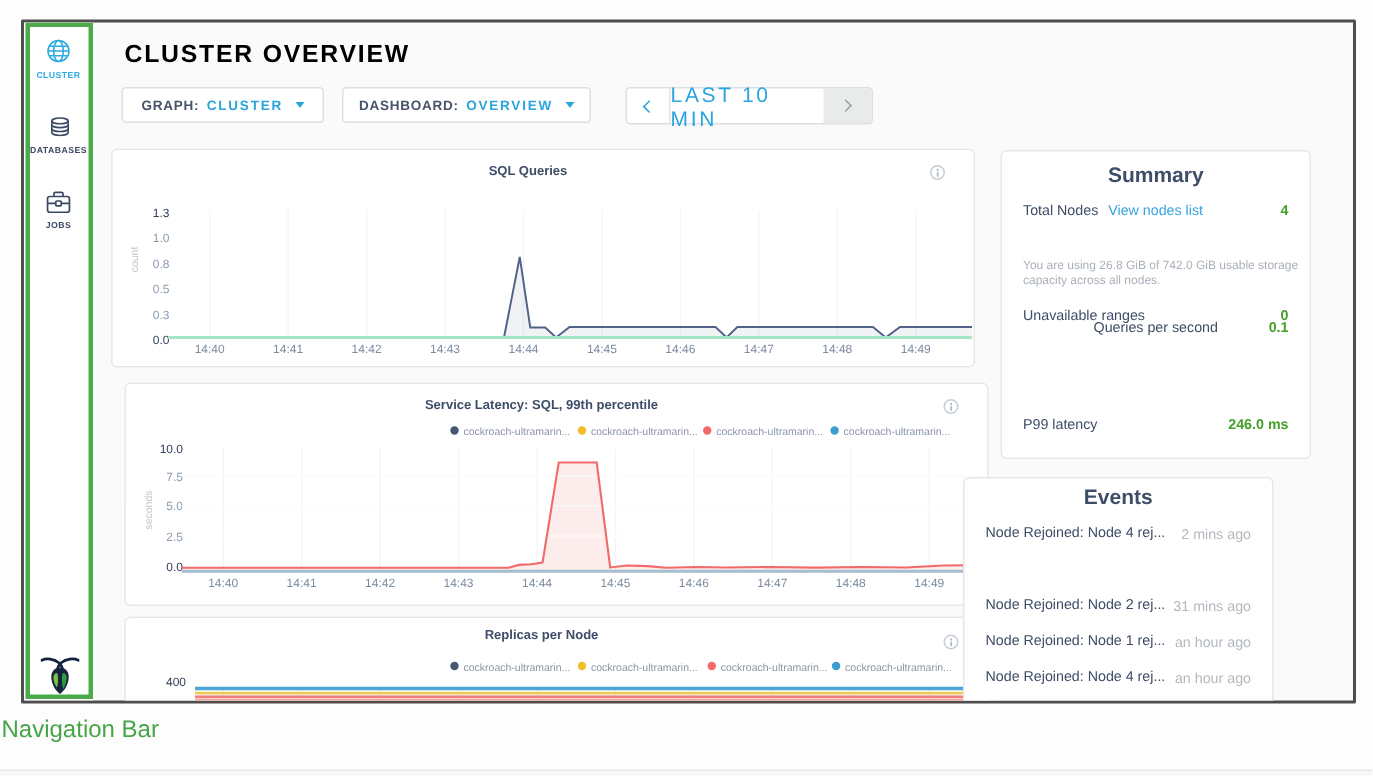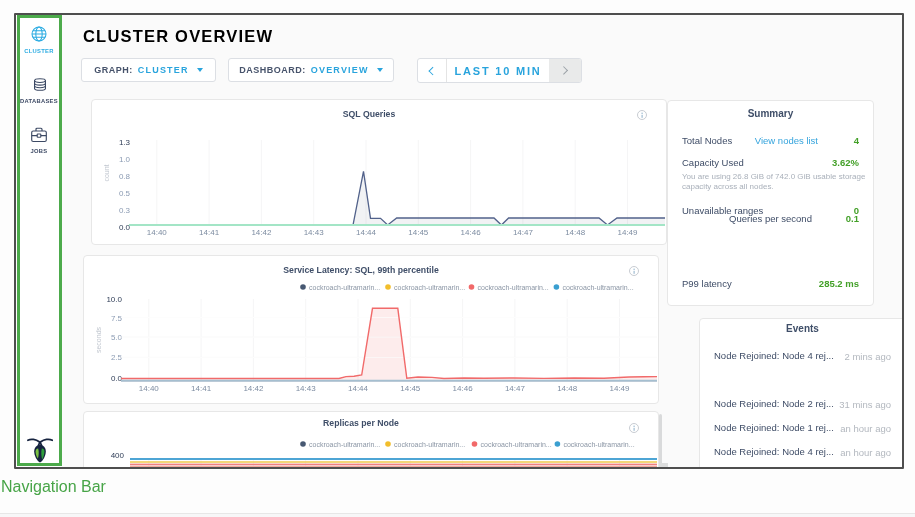--- a/index.html
+++ b/index.html
@@ -10,36 +10,36 @@
 #nav { position:absolute; left:0; top:0; width:46px; height:452px; background:#fff; }
 #greenbox { position:absolute; left:1px; top:0px; width:45px; height:451px; border:3.5px solid #4caa4b; z-index:50; }
 .navlabel { position:absolute; left:0; width:46px; text-align:center; font-size:5.8px; font-weight:bold; letter-spacing:0.3px; }
 
 #title { position:absolute; left:67px; top:12px; font-size:16.5px; font-weight:bold; letter-spacing:1.2px; color:#000000; }
 .dropdown { position:absolute; top:43px; height:24px; border:1px solid #dcdfe4; border-radius:3px; background:#fff; display:flex; align-items:center; justify-content:center; font-size:9px; font-weight:bold; letter-spacing:0.5px; color:#47536b; }
 .dropdown .val { color:#29a4dd; margin-left:5px; letter-spacing:1.2px; }
 .caret { width:0; height:0; border-left:3.8px solid transparent; border-right:3.8px solid transparent; border-top:4.5px solid #29a4dd; margin-left:8px; }
 #timew { position:absolute; left:401px; top:43px; width:165px; height:25px; border:1px solid #dcdfe4; border-radius:3px; background:#fff; display:flex; }
 #timew .seg1 { width:29px; border-right:1px solid #e4e4e4; display:flex; align-items:center; justify-content:center; }
-#timew .seg2 { flex:1; display:flex; align-items:center; justify-content:center; font-size:11px; font-weight:bold; letter-spacing:1.8px; color:#29a4dd; }
+#timew .seg2 { flex:1; display:flex; align-items:center; justify-content:center; font-size:14px; font-weight:normal; letter-spacing:1.8px; color:#29a4dd; }
 #timew .seg3 { width:32px; background:#e9eaea; border-radius:0 2px 2px 0; display:flex; align-items:center; justify-content:center; }
 .chev { width:5.5px; height:5.5px; border-left:1.6px solid #29a4dd; border-bottom:1.6px solid #29a4dd; }
 .chevL { transform:rotate(45deg); margin-left:2px; }
 .chevR { border-color:#9aa0a6; transform:rotate(-135deg); margin-right:2px; }
 
 .panel { position:absolute; background:#fff; border:1px solid #e7e7e7; border-radius:4px; }
-#p1 { left:75px; top:84px; width:576px; height:146px; }
+#p1 { left:58px; top:84px; width:576px; height:146px; }
 #p2 { left:67px; top:240px; width:576px; height:149px; }
 #p3 { left:67px; top:396px; width:576px; height:150px; }
 #summary { left:651px; top:85px; width:207px; height:206px; }
-#events { left:683px; top:303px; width:207px; height:156px; }
+#events { left:626px; top:303px; width:207px; height:156px; }
 #sbthumb { position:absolute; left:643px; top:399px; width:3px; height:52px; background:#d9dadb; border-radius:2px; }
 #sbcorner { position:absolute; left:643px; top:448px; width:9px; height:4px; background:#dcdddd; }
 
-.ptitle { text-align:center; font-size:10px; font-weight:bold; color:#3f4e68; }
+.ptitle { text-align:center; font-size:14px; font-weight:bold; color:#3f4e68; }
 .srow { position:absolute; left:14px; right:14px; font-size:9.5px; color:#3e4c66; }
 .srow .v { position:absolute; right:0; top:0; color:#43a028; font-weight:bold; }
 .scap { position:absolute; left:14px; right:0; font-size:8px; color:#a9b0ba; line-height:10px; white-space:nowrap; }
 .erow { position:absolute; left:14px; right:14px; font-size:9.5px; color:#3e4c66; }
 .erow .t { position:absolute; right:0; top:0.5px; color:#b3b8bf; font-size:9.5px; font-weight:normal; }
 
 #caption { position:absolute; left:1px; top:478px; font-size:16px; color:#47a447; }
 #bottomline { position:absolute; left:0; top:513px; width:915px; height:1px; background:#e7e7e7; }
 </style>
 </head>
@@ -211,26 +211,25 @@
       <path d="M46 52.5 H573" stroke="#f08080" stroke-width="1.6" fill="none"></path>
       <path d="M46 54.7 H573" stroke="#f2a79c" stroke-width="1.6" fill="none"></path>
     </svg>
   </div>
 
   <div id="sbthumb"></div>
   <div id="sbcorner"></div>
 
   <div class="panel" id="summary">
     <div class="ptitle" style="margin-top:6.5px;">Summary</div>
-    <div class="srow" style="top:34px;">Total Nodes <span style="color:#35a4dd; margin-left:20px;">View nodes list</span><span class="v">4</span></div>
-    <div class="srow" style="top:56px;">Capacity Used<span class="v">3.62%</span></div>
+    <div class="srow" style="top:34px;">Total Nodes <span style="color:#35a4dd; margin-left:4px;">View nodes list</span><span class="v">4</span></div>
     <div class="scap" style="top:71px;">You are using 26.8 GiB of 742.0 GiB usable storage<br>capacity across all nodes.</div>
     <div class="srow" style="top:104px;">Unavailable ranges<span class="v">0</span></div>
     <div class="srow" style="top:112px;text-align:center;">Queries per second<span class="v">0.1</span></div>
-    <div class="srow" style="top:177px;">P99 latency<span class="v">285.2 ms</span></div>
+    <div class="srow" style="top:177px;">P99 latency<span class="v">246.0 ms</span></div>
   </div>
 
   <div class="panel" id="events">
     <div class="ptitle" style="margin-top:4px;">Events</div>
     <div class="erow" style="top:31px;">Node Rejoined: Node 4 rej...<span class="t">2 mins ago</span></div>
     <div class="erow" style="top:79px;">Node Rejoined: Node 2 rej...<span class="t">31 mins ago</span></div>
     <div class="erow" style="top:103px;">Node Rejoined: Node 1 rej...<span class="t">an hour ago</span></div>
     <div class="erow" style="top:127px;">Node Rejoined: Node 4 rej...<span class="t">an hour ago</span></div>
   </div>
 </div>

